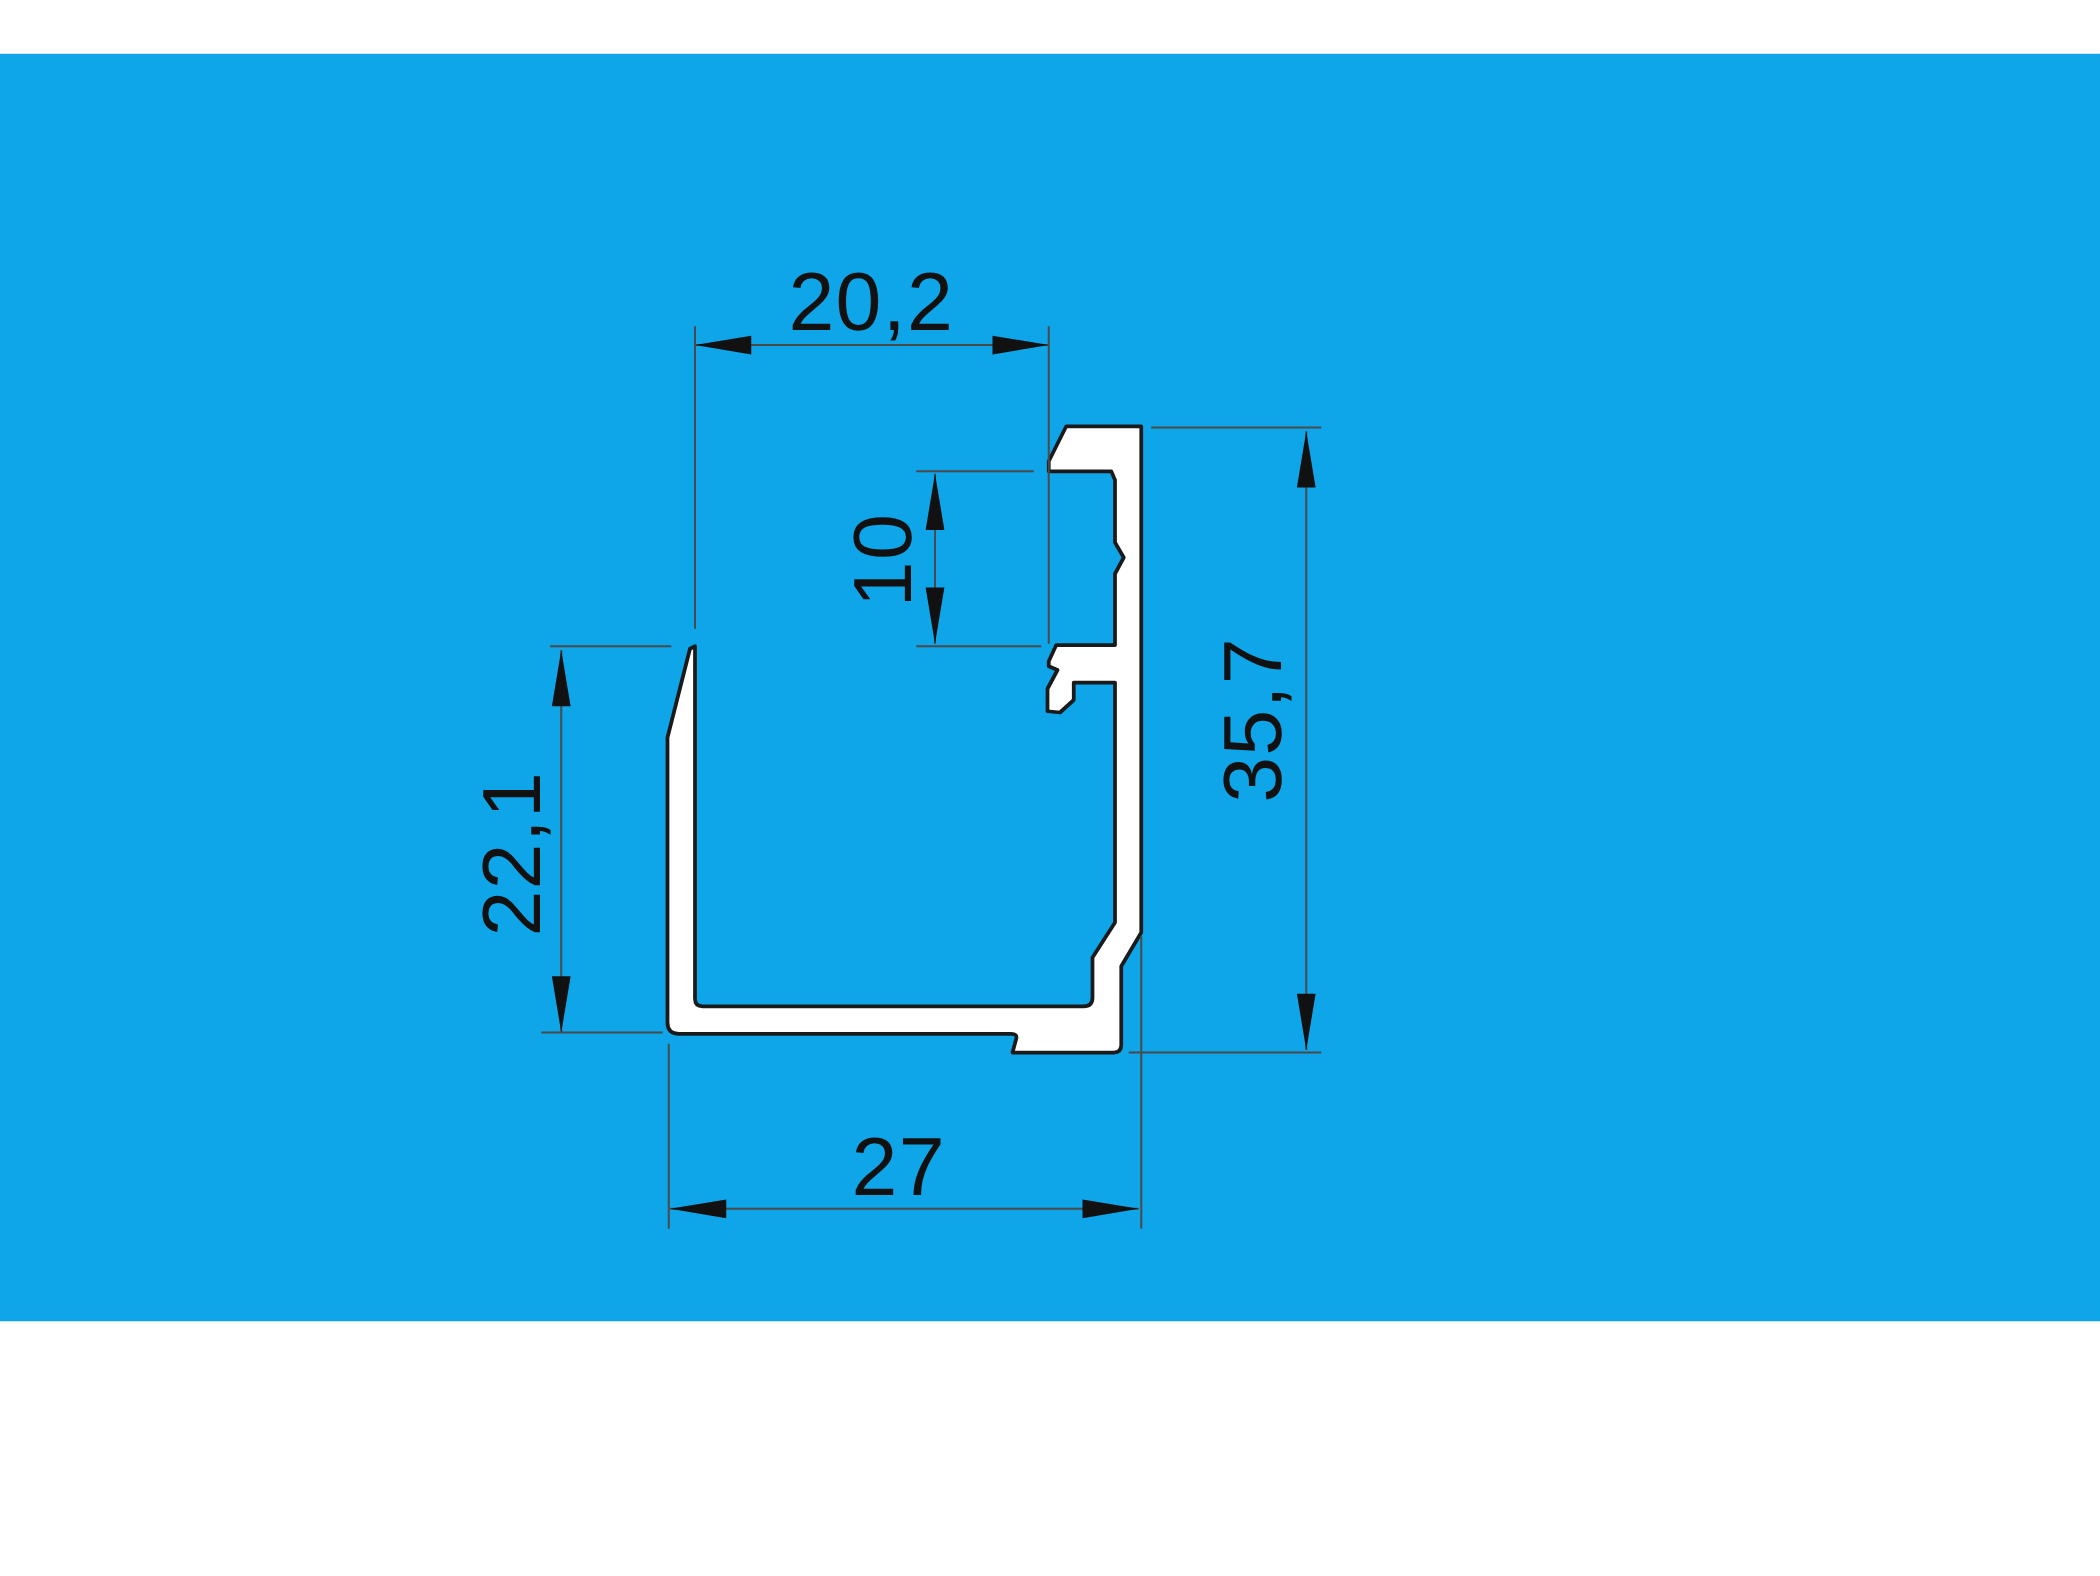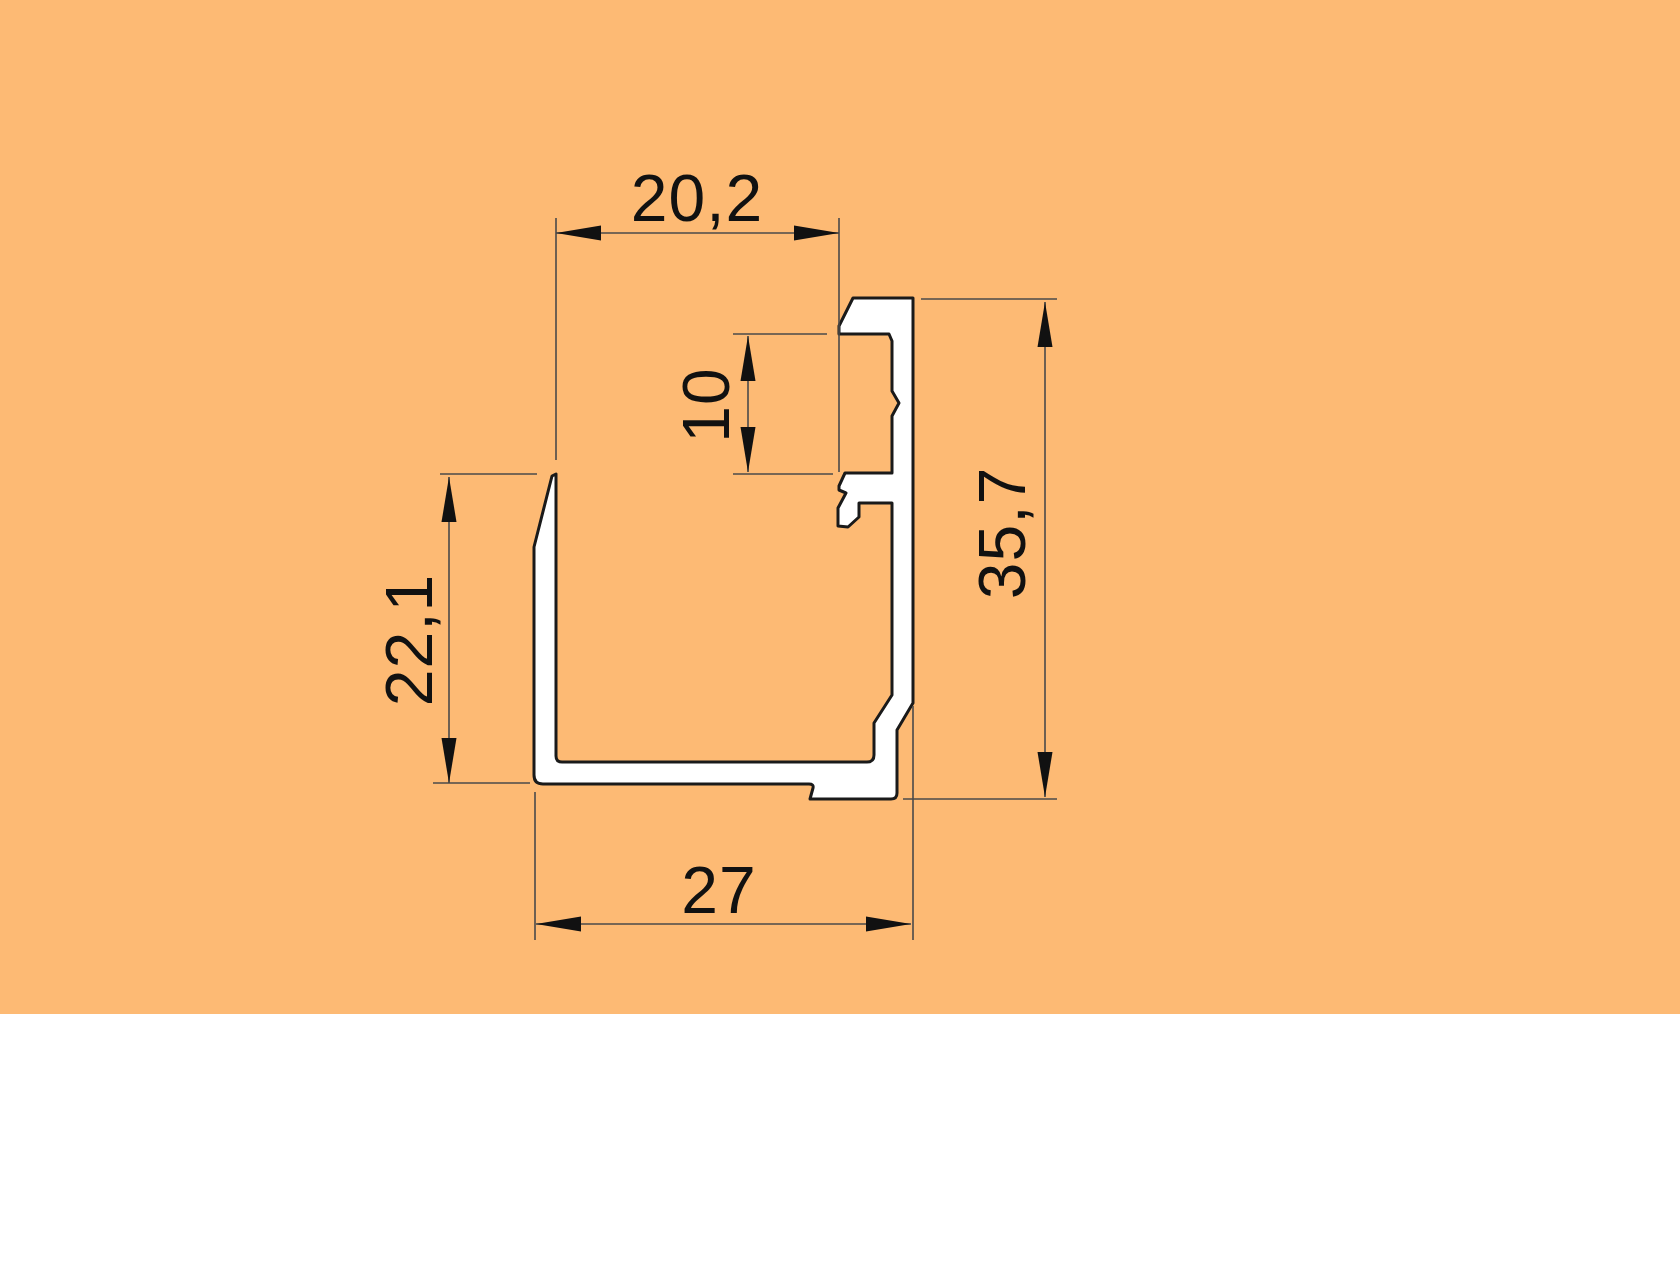--- a/index.html
+++ b/index.html
@@ -7,21 +7,22 @@
     padding: 0;
     background: #ffffff;
     width: 1680px;
     height: 1261px;
     overflow: hidden;
   }
   .drawing-stage {
     position: relative;
     width: 1680px;
     height: 1014px;
-    background: #fdba74;
+    background: #0ea5e9;
+    margin-top: 43px;
   }
   svg {
     display: block;
   }
   .profile-outline {
     fill: #ffffff;
     stroke: #1a1a1a;
     stroke-width: 3;
     stroke-linejoin: round;
     stroke-linecap: round;

